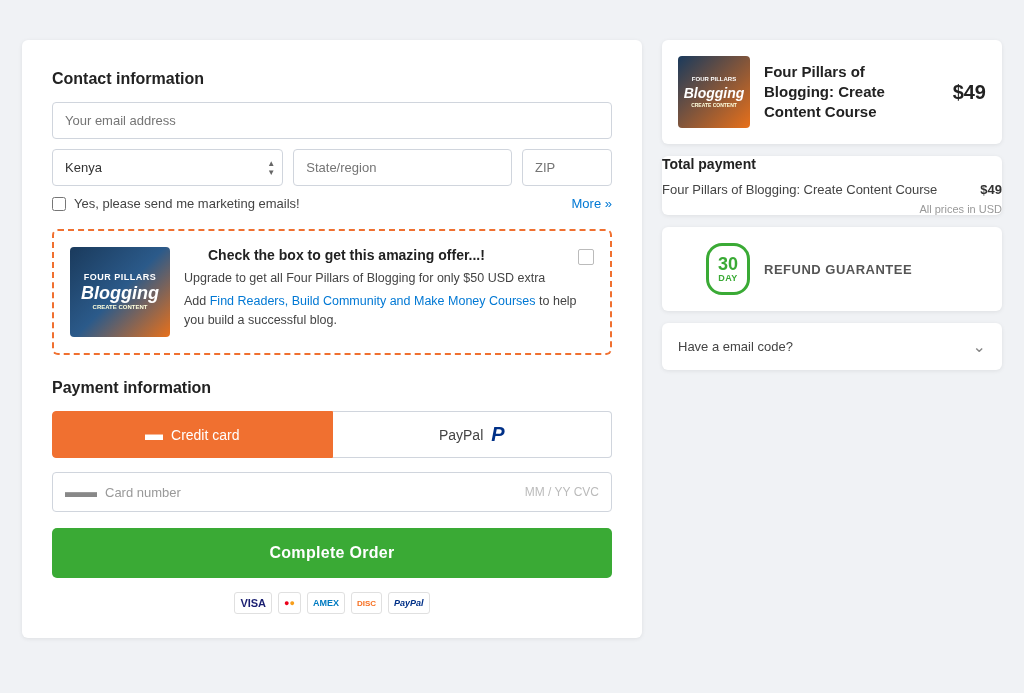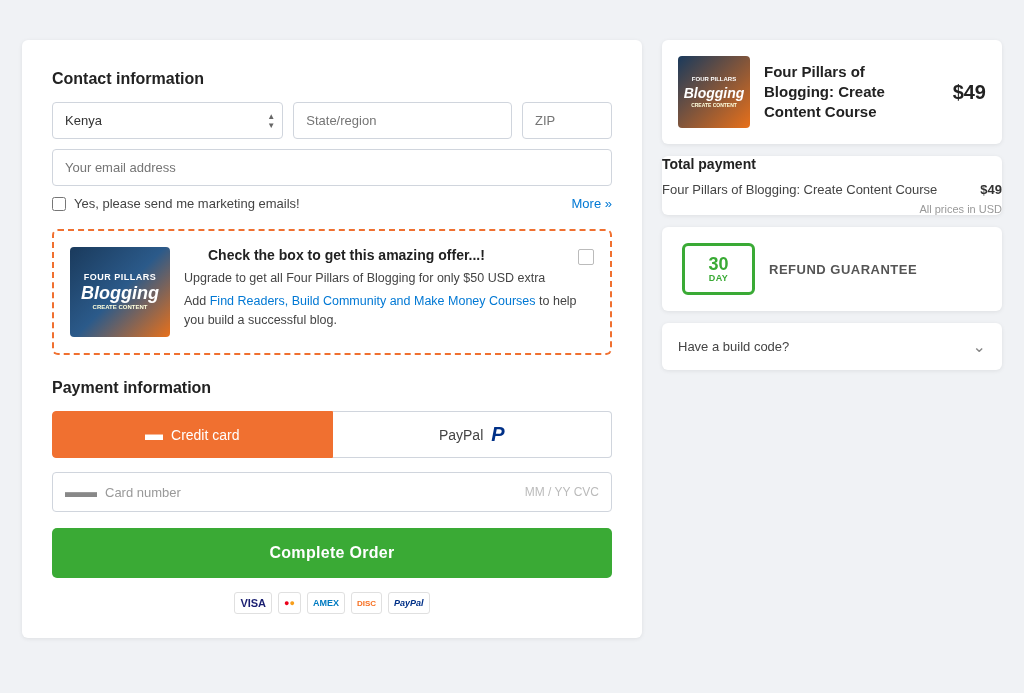--- a/index.html
+++ b/index.html
@@ -341,29 +341,30 @@
     .refund-card {
       background: #fff;
       border-radius: 6px;
       padding: 16px 20px;
       box-shadow: 0 1px 4px rgba(0,0,0,0.08);
       display: flex;
       align-items: center;
       gap: 14px;
     }
     .refund-badge {
-      width: 73px;
+      width: 44px;
       height: 52px;
       border: 3px solid #3aaa35;
-      border-radius: 6px;
+      border-radius: 16px;
       display: flex;
       flex-direction: column;
       align-items: center;
       justify-content: center;
       flex-shrink: 0;
+      margin-left: 24px;
     }
     .refund-days {
       font-size: 18px;
       font-weight: 900;
       color: #3aaa35;
       line-height: 1;
     }
     .refund-day-label {
       font-size: 9px;
       font-weight: 700;
@@ -398,41 +399,41 @@
   </style>
 </head>
 <body>
 
 <div class="page-wrapper">
 
   <div class="left-col">
     
     <div class="section-title">Contact information</div>
 
+
+    <div class="input-row">
+      <input class="input-field input-full" type="email" placeholder="Your email address" style="">
+    </div>
 
     <div class="input-row">
       <div class="select-wrapper">
         <select>
           <option>Kenya</option>
           <option>United States</option>
           <option>United Kingdom</option>
         </select>
         <div class="select-arrows">
           <span>▲</span>
           <span>▼</span>
         </div>
       </div>
       <input class="input-field" type="text" placeholder="State/region" style="">
       <input class="input-field" style="max-width: 90px;" type="text" placeholder="ZIP">
     </div>
 
-    <div class="input-row">
-      <input class="input-field input-full" type="email" placeholder="Your email address" style="">
-    </div>
-
     <div class="checkbox-row">
       <input type="checkbox" style="">
       <span class="checkbox-label">Yes, please send me marketing emails!</span>
       <a href="#" class="more-link">More »</a>
     </div>
 
     
     <div class="upsell-box">
       <div class="upsell-img">
         <div class="upsell-img-inner">
@@ -514,17 +515,17 @@
 
     <div class="refund-card">
       <div class="refund-badge">
         <div class="refund-days">30</div>
         <div class="refund-day-label">DAY</div>
       </div>
       <div class="refund-text">REFUND GUARANTEE</div>
     </div>
 
     <div class="coupon-row">
-      <span class="coupon-label">Have a build code?</span>
+      <span class="coupon-label">Have a email code?</span>
       <span class="chevron-icon">⌄</span>
     </div>
   </div>
 </div>
 
 </body></html>

